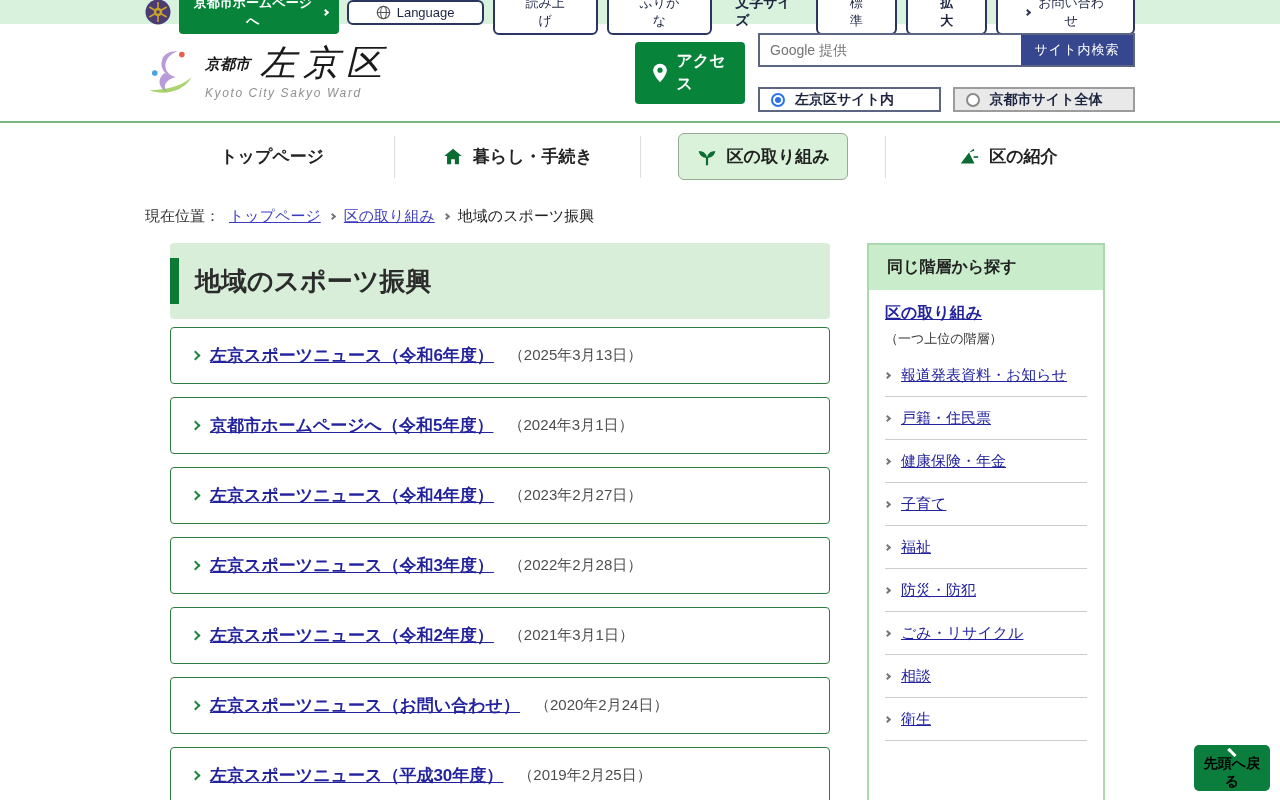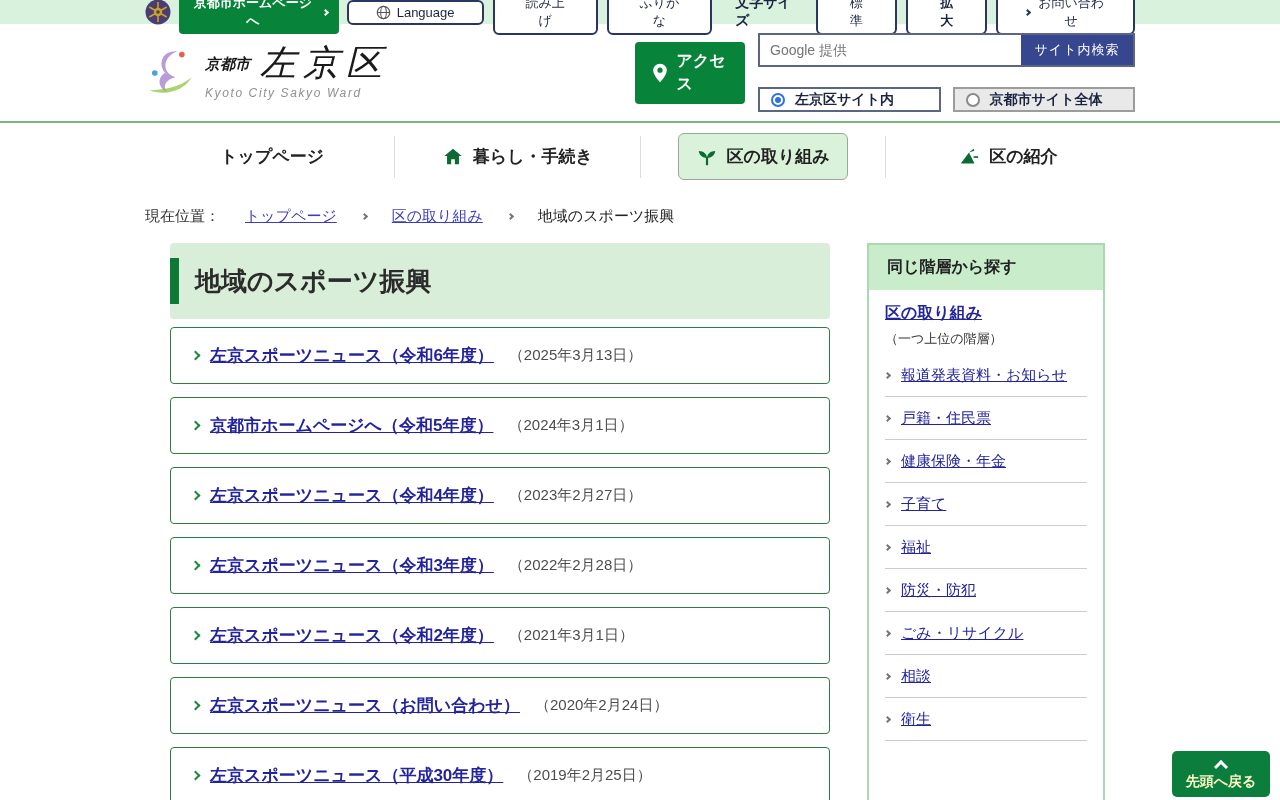--- a/index.html
+++ b/index.html
@@ -70,21 +70,21 @@
   
   .main-nav { border-top: 2px solid #79b77f; background: #fff; }
   .main-nav .inner { width: 980px; margin: 0 auto; display: flex; align-items: center; height: 67px; }
   .nav-cell { flex: 1; display: flex; justify-content: center; align-items: center; }
   .nav-sep { width: 1px; height: 42px; background: #ddd; flex: none; }
   .nav-item { display: flex; align-items: center; gap: 9px; font-size: 17px; font-weight: bold; color: #222; cursor: pointer; }
   .nav-pill { background: #d9f2d9; border: 1px solid #99a899; border-radius: 6px; padding: 11px 17px; }
   .nav-icon { width: 22px; height: 22px; flex: none; }
 
   
-  .breadcrumb { margin-top: 17px; font-size: 15px; display: flex; align-items: center; gap: 25px; color: #333; }
+  .breadcrumb { margin-top: 17px; font-size: 15px; display: flex; align-items: center; gap: 9px; color: #333; }
   .bc-link { color: #3c3cc0; text-decoration: underline; }
   .bc-current { color: #222; }
 
   
   .main-row { display: flex; gap: 37px; margin-top: 17px; padding-left: 25px; }
   .left-col { width: 660px; flex: none; }
 
   .title-block { background: #d8eed9; border-radius: 4px; padding: 15px 0; }
   .title-inner {
     border-left: 9px solid #0c7a35; padding-left: 16px;
@@ -110,23 +110,23 @@
   .sidebar-header { background: #c9ecca; font-size: 16px; font-weight: bold; color: #1f1f1f; padding: 12px 18px; }
   .sidebar-body { padding: 13px 16px 40px; }
   .parent-link { color: #23239e; font-weight: bold; font-size: 16px; text-decoration: underline; }
   .parent-note { font-size: 13px; color: #333; margin: 6px 0 6px; }
   .side-item { display: flex; align-items: center; gap: 11px; padding: 12px 0 11px; border-bottom: 1px solid #ccc; }
   .side-item:last-child { border-bottom: none; }
   .side-link { color: #23239e; font-size: 15px; text-decoration: underline; }
 
   
   .back-top {
-    position: fixed; right: 10px; bottom: 3px; width: 98px; height: 46px;
+    position: fixed; right: 10px; bottom: 9px; width: 76px; height: 46px;
     background: #0b7e3e; border-radius: 5px; border: none; cursor: pointer;
-    color: #fef9c3; font-size: 14px; font-weight: bold;
+    color: #000000; font-size: 14px; font-weight: bold;
     display: flex; flex-direction: column; align-items: center; justify-content: center; gap: 1px;
     font-family: inherit;
   }
   .up-chev { width: 10px; height: 10px; border-top: 3px solid #fff; border-left: 3px solid #fff; transform: rotate(45deg); margin-top: 5px; }
 </style>
 </head>
 <body>
 
 <div class="topbar">
   <div class="container">

